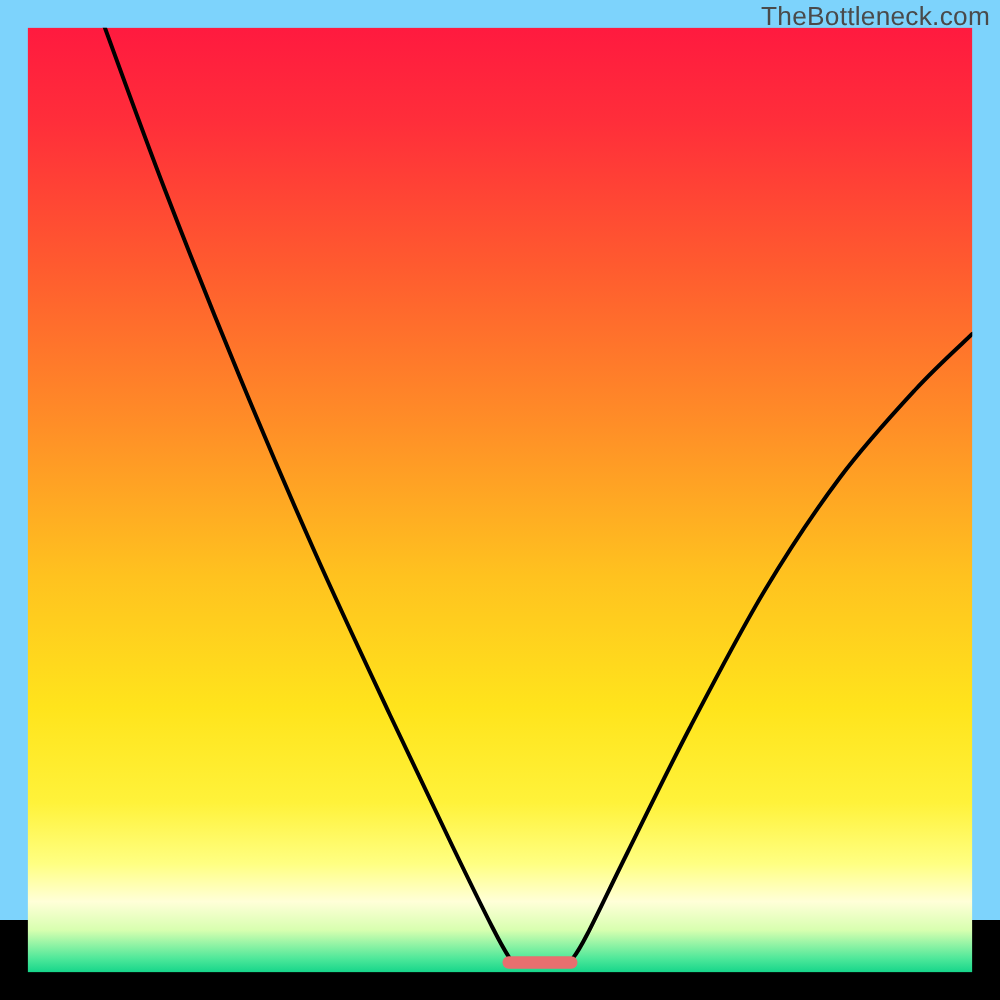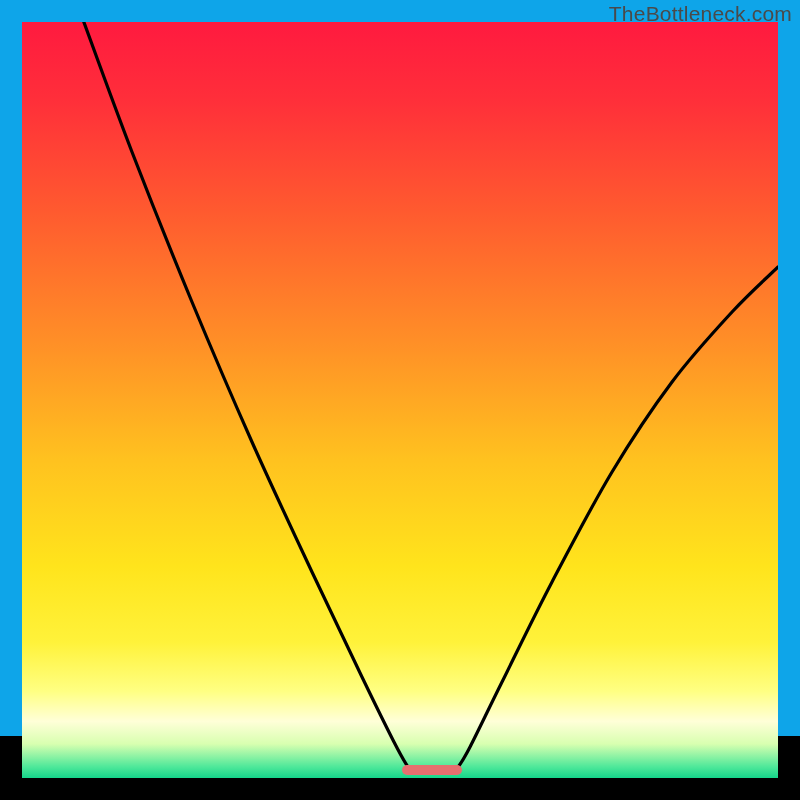--- a/index.html
+++ b/index.html
@@ -10,21 +10,21 @@
     background: #000;
     overflow: hidden;
     font-family: Arial, Helvetica, sans-serif;
   }
   .frame {
     position: absolute;
     left: 0;
     top: 0;
     width: 800px;
     height: 736px;
-    background: #0ea5e9;
+    background: #7dd3fc;
   }
   .plot-area {
     position: absolute;
     left: 22px;
     top: 22px;
     width: 756px;
     height: 756px;
     overflow: hidden;
   }
   .gradient-bg {

